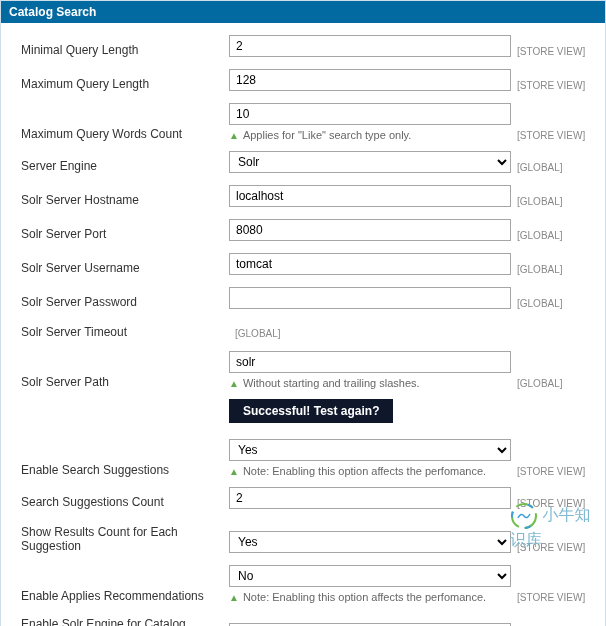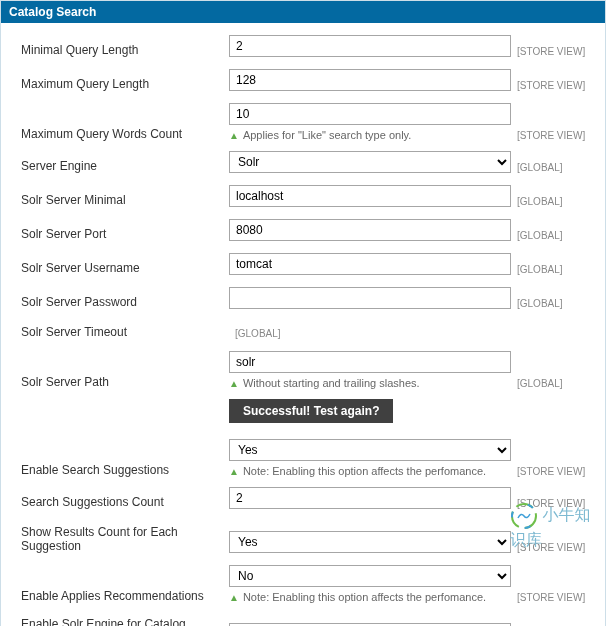--- a/index.html
+++ b/index.html
@@ -69,21 +69,21 @@
     margin-top: 4px;
   }
   .note .tri {
     color: #5faa4a;
     display: inline-block;
     margin-right: 4px;
     font-size: 10px;
   }
   .success-btn {
     display: inline-block;
-    background: #404040;
+    background: #0f172a;
     color: #fff;
     font-weight: bold;
     font-size: 12px;
     border: none;
     padding: 5px 14px;
     cursor: pointer;
     margin-top: 6px;
     margin-bottom: 4px;
   }
   .spacer-row { height: 6px; }
@@ -134,21 +134,21 @@
       <div class="label">Server Engine</div>
       <div class="field">
         <select>
           <option>Solr</option>
         </select>
       </div>
       <div class="scope">[GLOBAL]</div>
     </div>
 
     <div class="row">
-      <div class="label">Solr Server Minimal</div>
+      <div class="label">Solr Server Hostname</div>
       <div class="field">
         <input type="text" value="localhost" style="">
       </div>
       <div class="scope">[GLOBAL]</div>
     </div>
 
     <div class="row">
       <div class="label">Solr Server Port</div>
       <div class="field">
         <input type="text" value="8080" style="">

